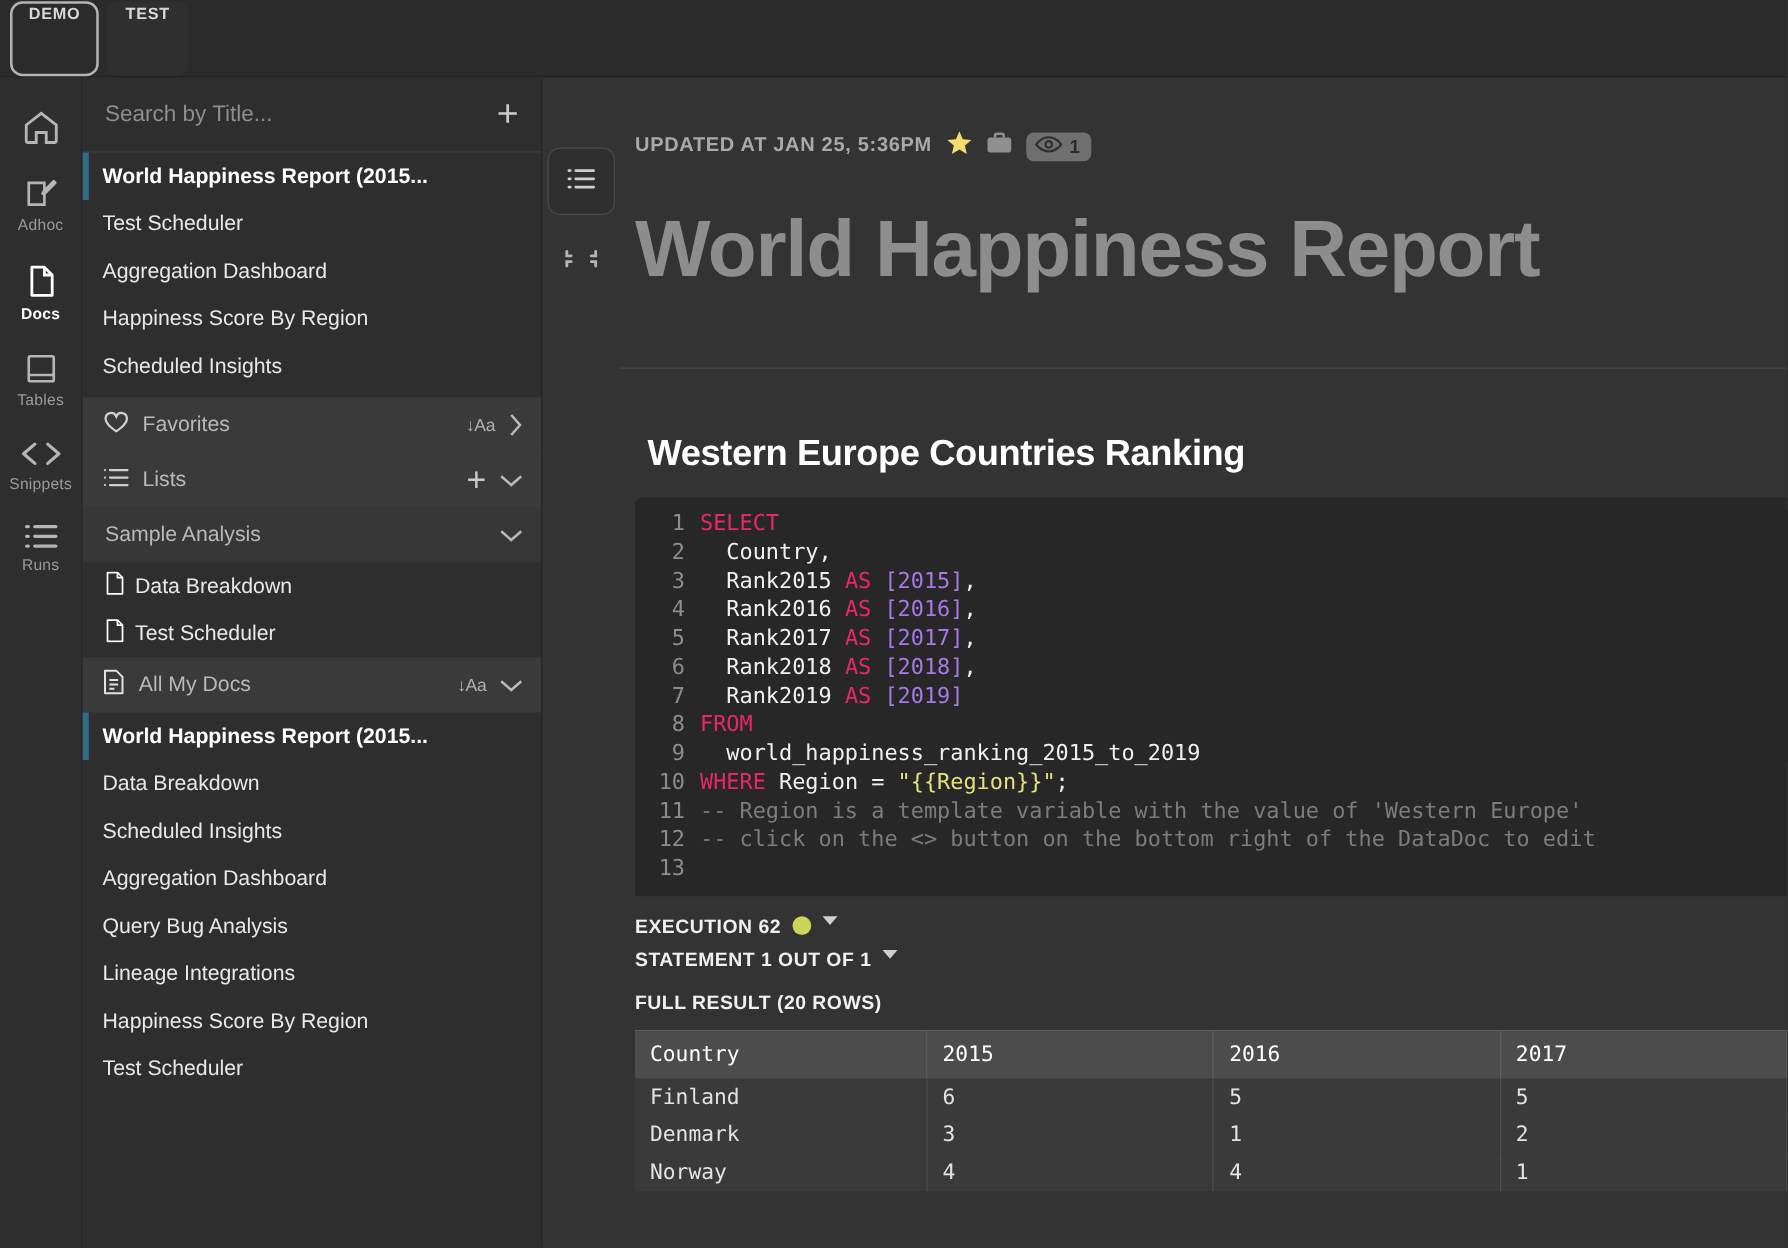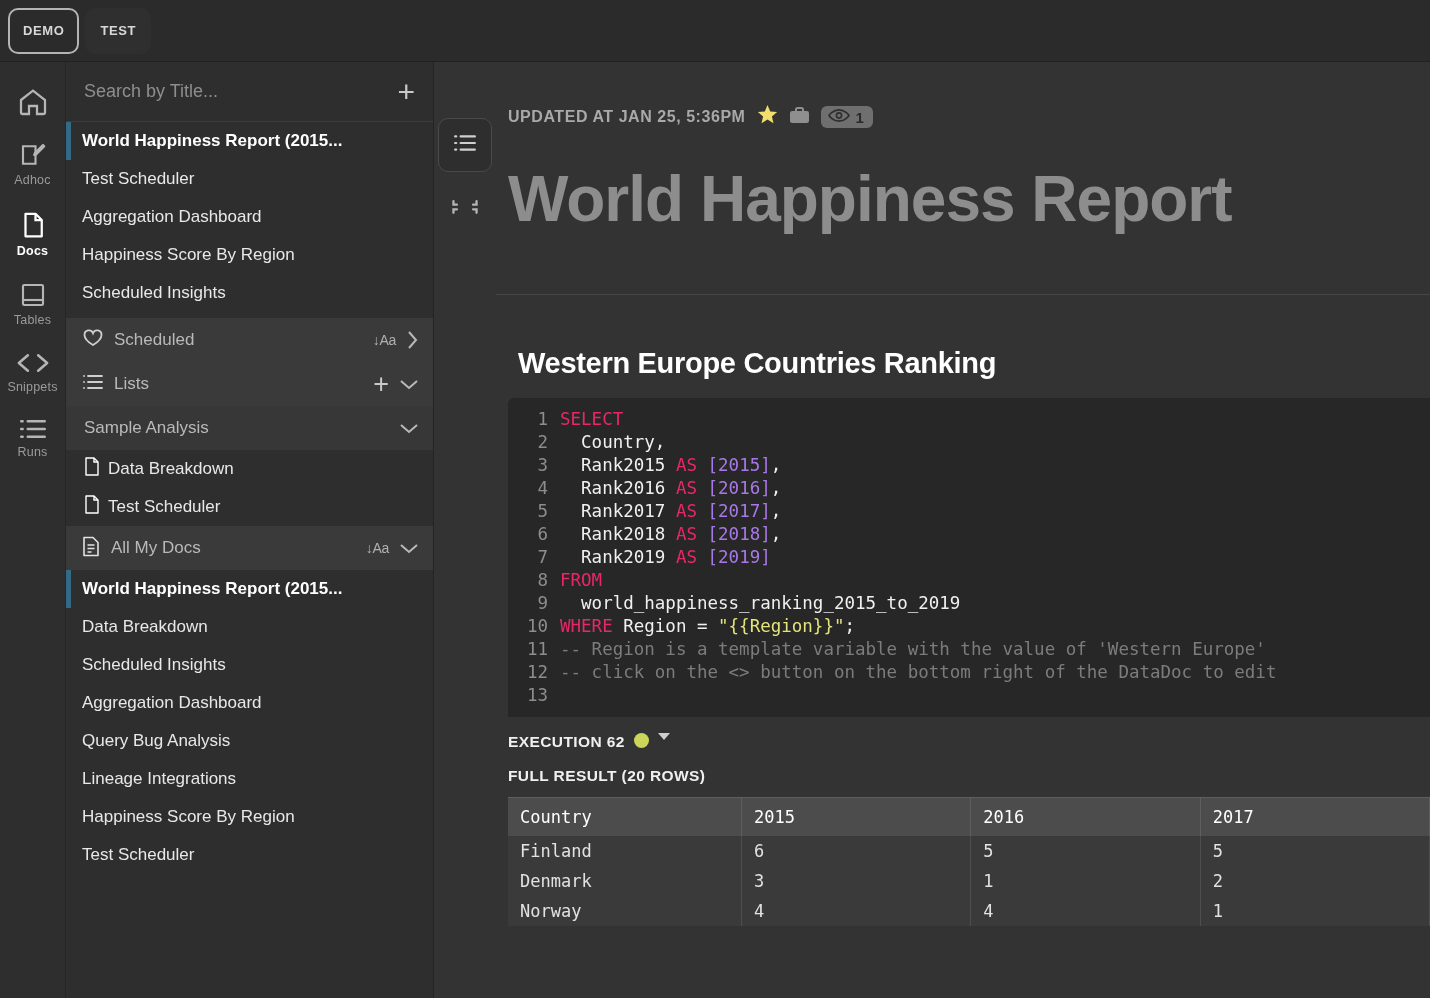--- a/index.html
+++ b/index.html
@@ -13,24 +13,24 @@
 
   
   .envbar {
     height:62px; min-height:62px;
     background:#2b2b2b;
     display:flex; align-items:center;
     padding-left:8px; gap:6px;
     border-bottom:1px solid #212121;
   }
   .env-tab {
-    height:46px; min-width:48px;
+    height:60px; min-width:48px;
     padding:0 13px;
     border-radius:10px;
-    display:flex; align-items:center; justify-content:center;
+    display:flex; justify-content:center;
     font-size:13px; font-weight:700; letter-spacing:.6px;
     color:#d8d8d8; background:#2f2f2f;
     border:2px solid transparent;
     cursor:pointer;
   }
   .env-tab.selected { border-color:#b4b4b4; background:#2b2b2b; }
 
   
   .body-row { flex:1; display:flex; min-height:0; }
 
@@ -295,21 +295,21 @@
         <span>Scheduled Insights</span>
       </div>
     <div style="height:6px"></div>
 
     <div class="sec-head">
       <span>
         <svg width="22" height="20" viewBox="0 0 22 20" fill="none" stroke="#cfcfcf" stroke-width="1.8">
           <path d="M11 17S2.5 11.8 2.5 6.9A4.4 4.4 0 0 1 11 5.2a4.4 4.4 0 0 1 8.5 1.7C19.5 11.8 11 17 11 17z"></path>
         </svg>
       </span>
-      <span class="sec-title">Scheduled</span>
+      <span class="sec-title">Favorites</span>
       <span class="sec-sort">↓Aa</span>
       <span class="chev">
         <svg width="13" height="20" viewBox="0 0 13 20" fill="none" stroke="#b9b9b9" stroke-width="2">
             <path d="M3 2l7 8-7 8"></path>
           </svg>
       </span>
     </div>
 
     <div class="sec-head">
       <span>
@@ -445,20 +445,24 @@
     <div class="doc-title">World Happiness Report</div>
     <div class="title-rule"></div>
 
     <div class="block-title">Western Europe Countries Ranking</div>
 
     <div class="code" id="code-block"><div><span class="ln">1</span><span class="kw">SELECT</span></div><div><span class="ln">2</span><span class="id">  Country,</span></div><div><span class="ln">3</span><span class="id">  Rank2015 </span><span class="kw">AS</span><span class="id"> </span><span class="br">[2015]</span><span class="id">,</span></div><div><span class="ln">4</span><span class="id">  Rank2016 </span><span class="kw">AS</span><span class="id"> </span><span class="br">[2016]</span><span class="id">,</span></div><div><span class="ln">5</span><span class="id">  Rank2017 </span><span class="kw">AS</span><span class="id"> </span><span class="br">[2017]</span><span class="id">,</span></div><div><span class="ln">6</span><span class="id">  Rank2018 </span><span class="kw">AS</span><span class="id"> </span><span class="br">[2018]</span><span class="id">,</span></div><div><span class="ln">7</span><span class="id">  Rank2019 </span><span class="kw">AS</span><span class="id"> </span><span class="br">[2019]</span></div><div><span class="ln">8</span><span class="kw">FROM</span></div><div><span class="ln">9</span><span class="id">  world_happiness_ranking_2015_to_2019</span></div><div><span class="ln">10</span><span class="kw">WHERE</span><span class="id"> Region = </span><span class="str">"{{Region}}"</span><span class="id">;</span></div><div><span class="ln">11</span><span class="cmt">-- Region is a template variable with the value of 'Western Europe'</span></div><div><span class="ln">12</span><span class="cmt">-- click on the &lt;&gt; button on the bottom right of the DataDoc to edit</span></div><div><span class="ln">13</span><span class="id"></span></div></div>
 
     <div class="exec-row">
       <span class="exec-label">EXECUTION 62</span>
       <span class="dot"></span>
+      <span class="caret"></span>
+    </div>
+    <div class="exec-row" style="margin-top:9px">
+      <span class="exec-label">STATEMENT 1 OUT OF 1</span>
       <span class="caret"></span>
     </div>
     <div class="exec-row" style="">
       <span class="exec-label">FULL RESULT (20 ROWS)</span>
     </div>
 
     <table class="rtable">
       <thead>
           <tr id="thead-row">
             <th class="col-country">Country</th>

